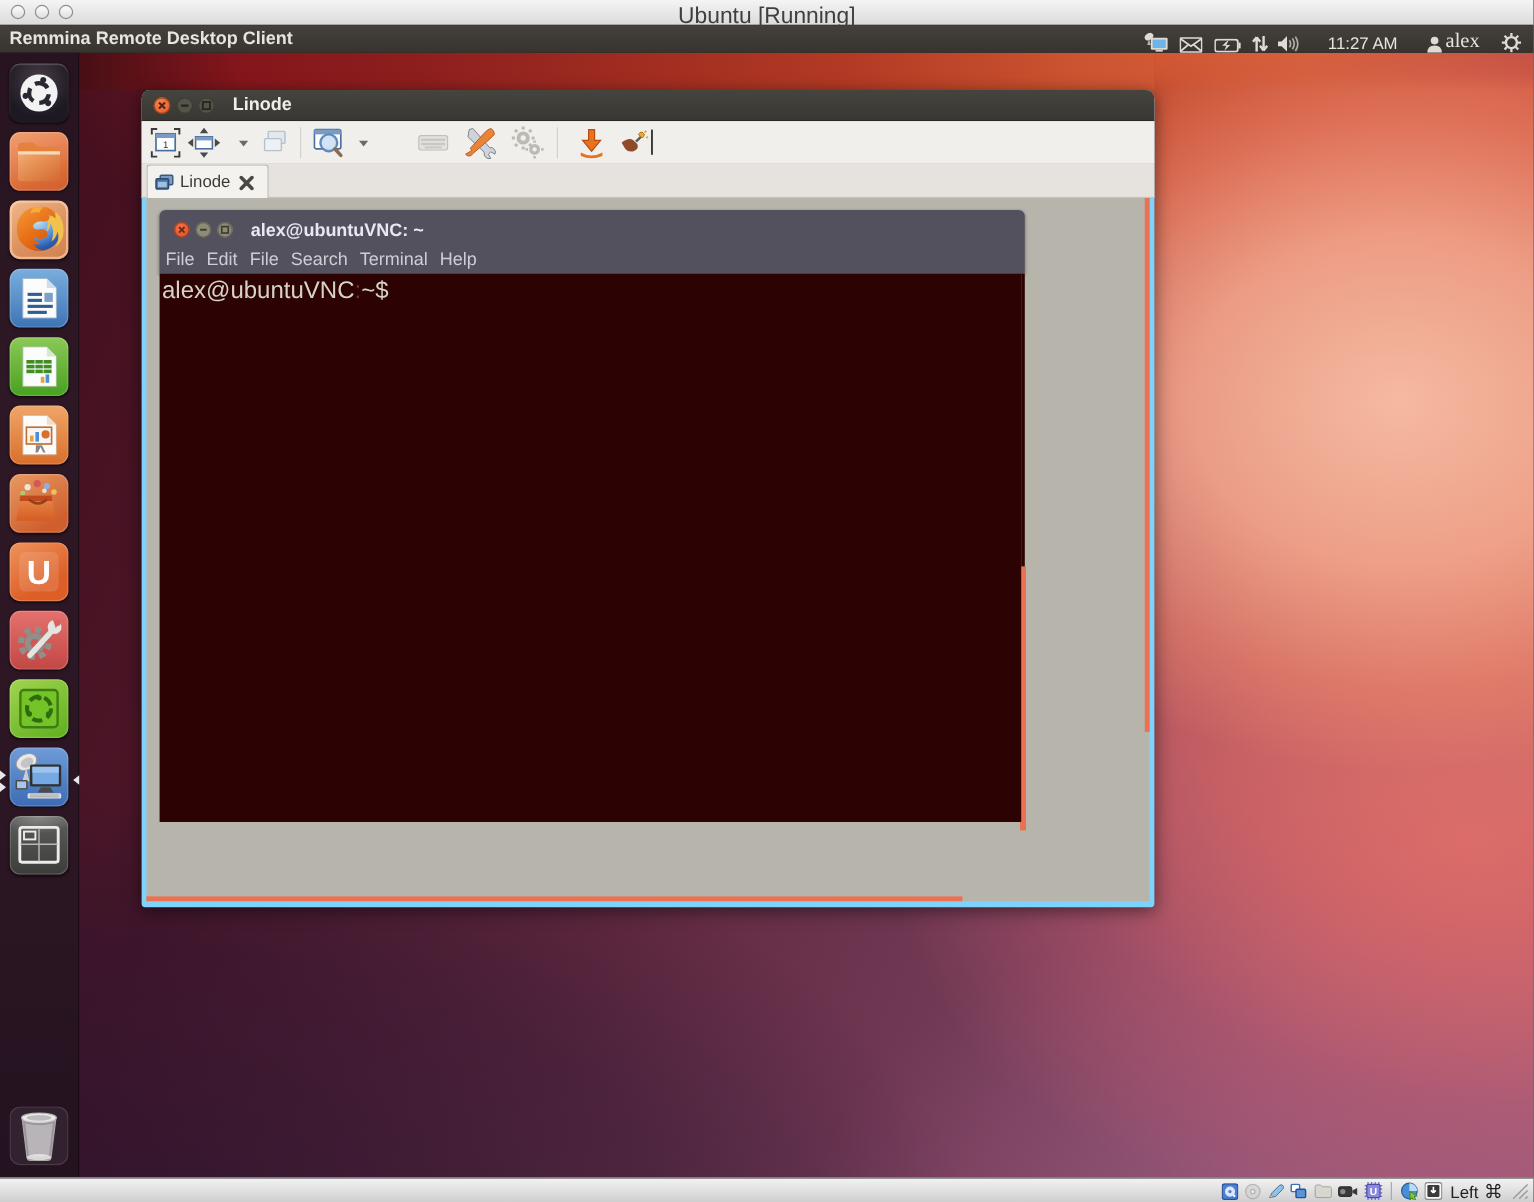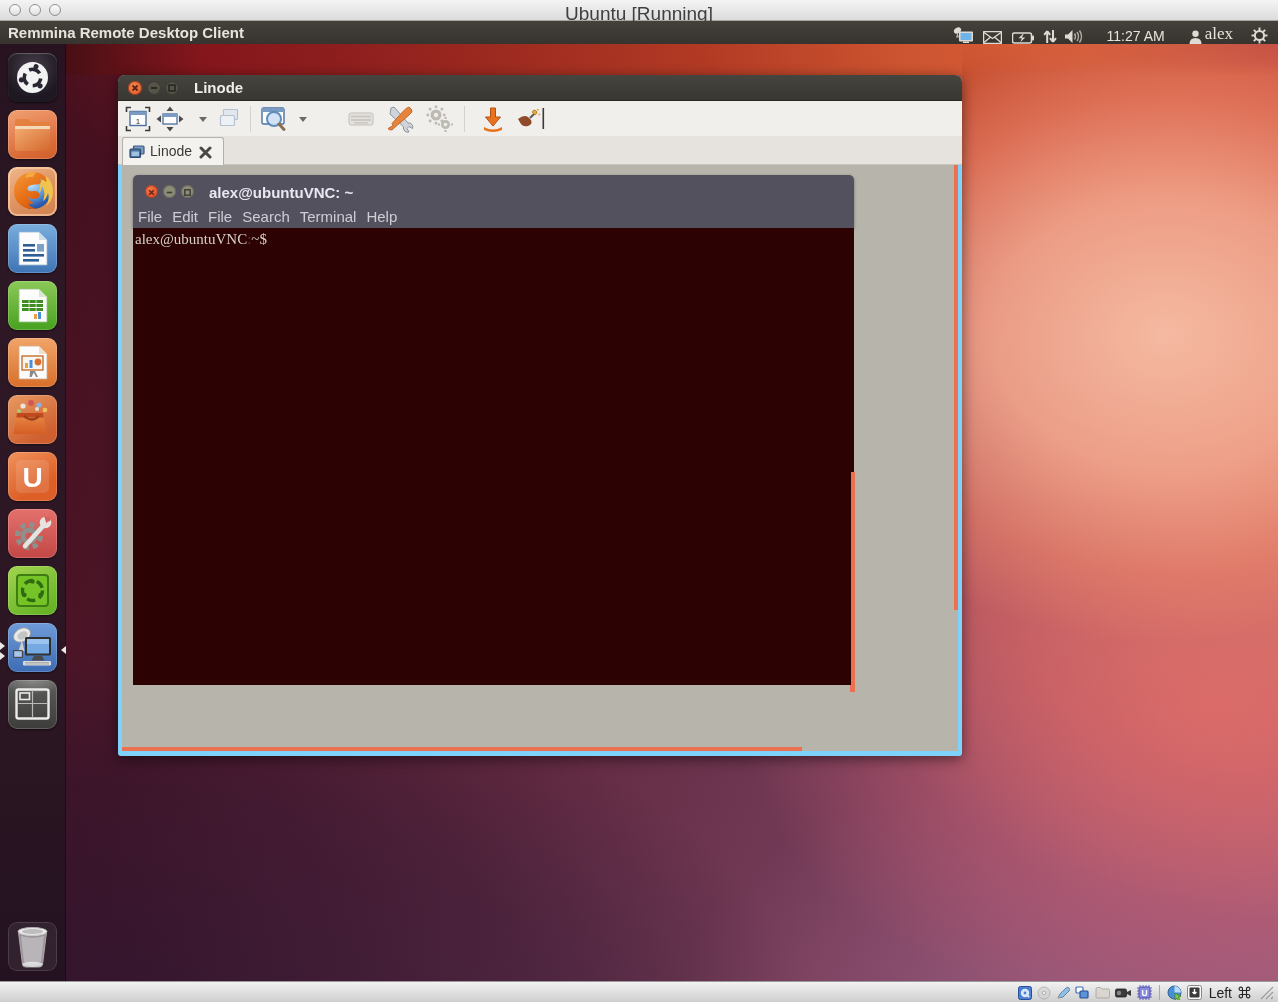--- a/index.html
+++ b/index.html
@@ -63,21 +63,21 @@
 
 
 #term { position:absolute; left:11px; top:10px; width:718px; height:510px; }
 #term-head { position:absolute; left:0; top:0; width:721px; height:53px;
   background:#54515f; border-radius:5px 5px 0 0; box-shadow:0 1px 3px rgba(0,0,0,0.4); }
 #term-title { position:absolute; left:76px; top:9px; font-size:15px; font-weight:bold; color:#e9e7f0; }
 #term-menu { position:absolute; left:5px; top:33px; font-size:15px; color:#cfccd4; letter-spacing:0; }
 #term-menu span { margin-right:10px; }
 .tbtn { position:absolute; top:10px; width:13px; height:13px; border-radius:50%; }
 #term-body { position:absolute; left:0; top:53px; width:100%; height:457px; background:#2d0202; }
-#prompt { position:absolute; left:2px; top:3px; font-family:Liberation Serif, serif; font-size:15px; color:#d6d2ca; }
+#prompt { position:absolute; left:2px; top:3px; font-family:Liberation Sans, sans-serif; font-size:20px; color:#d6d2ca; }
 
 
 .orange { position:absolute; background:#ec7150; }
 </style>
 </head>
 <body>
 <div id="screen">
   <div id="wall"></div>
   <div style="position:absolute; left:66px; top:44px; width:896px; height:31px;
     background:linear-gradient(90deg, #470f15 0%, #84161c 15%, #8e1f1e 32%, #9d2a20 48%, #b23a24 71%, #cc5430 93%, #d25834 100%);"></div>

